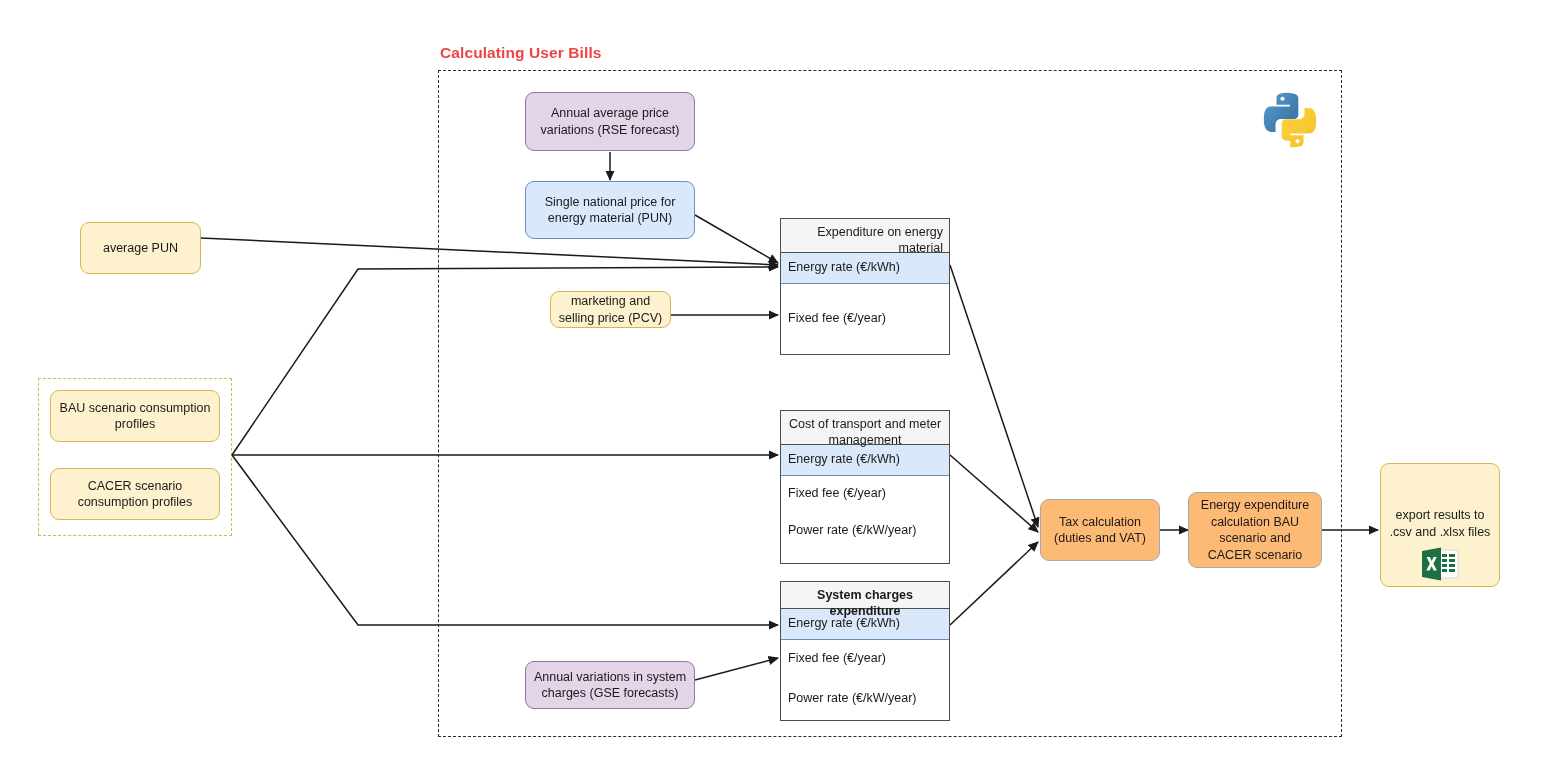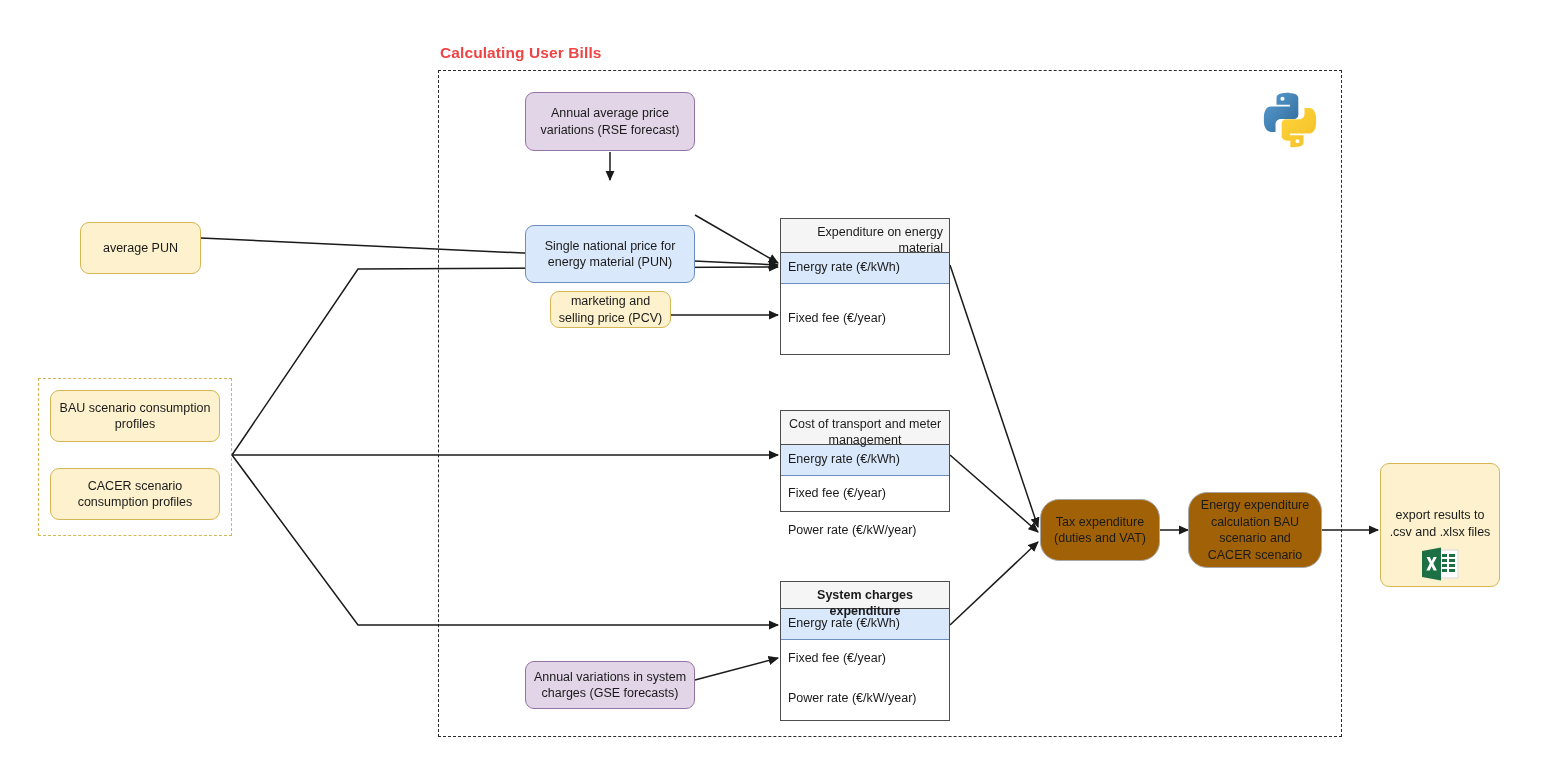--- a/index.html
+++ b/index.html
@@ -9,22 +9,22 @@
 
   
   .node{position:absolute;box-sizing:border-box;display:flex;align-items:center;
         justify-content:center;text-align:center;font-size:12.5px;line-height:1.32;
         color:#1a1a1a;border-radius:9px;border:1.4px solid #999;background:#fff;
         padding:4px 7px;z-index:5;}
   .node span{display:block;}
 
   .n-yellow{background:#fdf2cd;border-color:#d6b656;}
   .n-purple{background:#e1d5e7;border-color:#9673a6;align-items:center;}
-  .n-blue  {background:#dae8fc;border-color:#6c8ebf;margin-top:44px;}
-  .n-grey  {background:#a16207;border-color:#a8a8a8;border-radius:19px;}
+  .n-blue  {background:#dae8fc;border-color:#6c8ebf;}
+  .n-grey  {background:#fdba74;border-color:#a8a8a8;}
 
   
   #container{position:absolute;left:438px;top:70px;width:904px;height:667px;
              border:1.7px dashed #2b2b2b;box-sizing:border-box;background:transparent;z-index:1;}
   #container-title{position:absolute;left:440px;top:44px;font-size:15.5px;font-weight:bold;
                    color:#ef4444;letter-spacing:.1px;z-index:6;}
 
   
   #scenario-group{position:absolute;left:38px;top:378px;width:194px;height:158px;
                   border:1.6px dashed #d6b656;box-sizing:border-box;z-index:2;}
@@ -137,36 +137,36 @@
   <div class="node n-purple" style="left:525px;top:661px;width:170px;height:48px;">
     <span>Annual variations in system charges (GSE forecasts)</span>
   </div>
 
   <div class="tbl" style="left:780px;top:218px;width:170px;height:137px;">
     <div class="thead" style="height:34px;text-align:right;">Expenditure on energy material</div>
     <div class="trow hl" style="height:31px;">Energy rate (€/kWh)</div>
     <div class="trow" style="height:70px;">Fixed fee (€/year)</div>
   </div>
 
-  <div class="tbl" style="left:780px;top:410px;width:170px;height:102px;">
+  <div class="tbl" style="left:780px;top:410px;width:170px;height:154px;">
     <div class="thead" style="height:34px;">Cost of transport and meter management</div>
     <div class="trow hl" style="height:31px;">Energy rate (€/kWh)</div>
     <div class="trow" style="height:36px;">Fixed fee (€/year)</div>
     <div class="trow" style="height:38px;">Power rate (€/kW/year)</div>
   </div>
 
   <div class="tbl" style="left:780px;top:581px;width:170px;height:140px;">
     <div class="thead bold" style="height:27px;">System charges expenditure</div>
     <div class="trow hl" style="height:31px;">Energy rate (€/kWh)</div>
     <div class="trow" style="height:38px;">Fixed fee (€/year)</div>
     <div class="trow" style="height:41px;">Power rate (€/kW/year)</div>
   </div>
 
   <div class="node n-grey" style="left:1040px;top:499px;width:120px;height:62px;">
-    <span>Tax expenditure (duties and VAT)</span>
+    <span>Tax calculation (duties and VAT)</span>
   </div>
 
   <div class="node n-grey" style="left:1188px;top:492px;width:134px;height:76px;">
     <span>Energy expenditure calculation BAU scenario and CACER scenario</span>
   </div>
 
   <div class="node n-yellow exportbox" style="left:1380px;top:463px;width:120px;height:124px;justify-content:flex-end;">
     <span>export results to .csv and .xlsx files</span>
     <svg class="excel-icon" viewBox="0 0 40 36">
       <rect x="18" y="4" width="20" height="28" fill="#ffffff" stroke="#d9d9d9" stroke-width="1"></rect>

